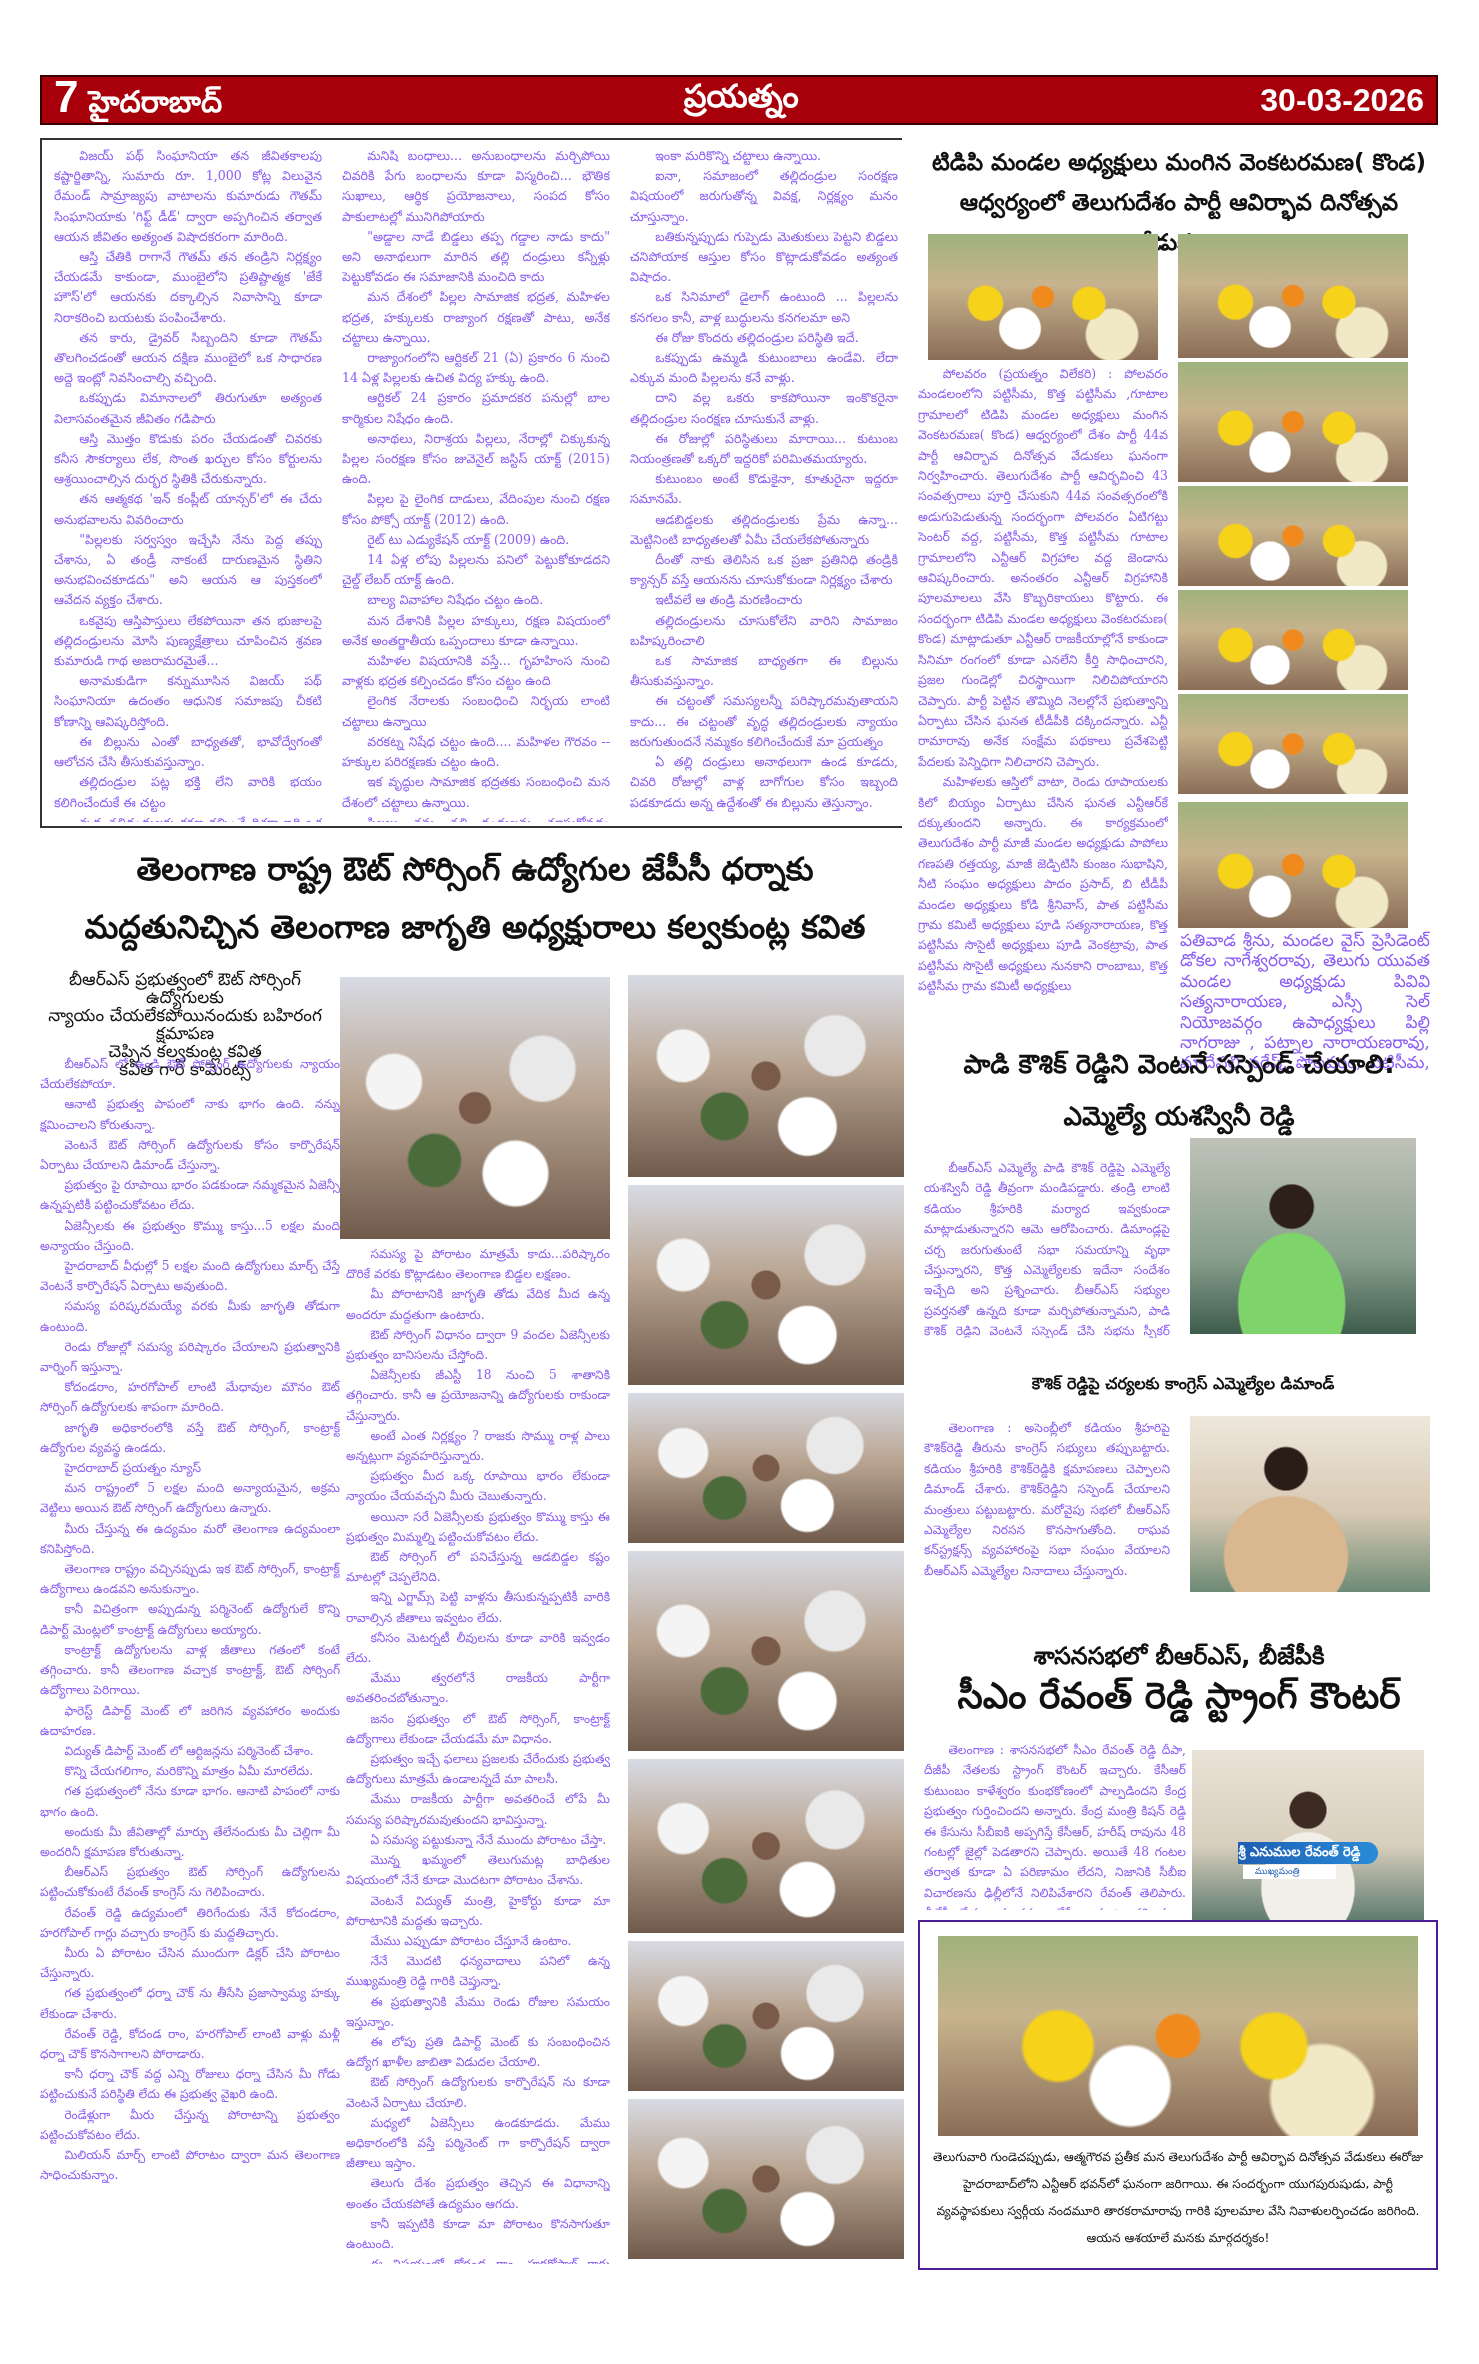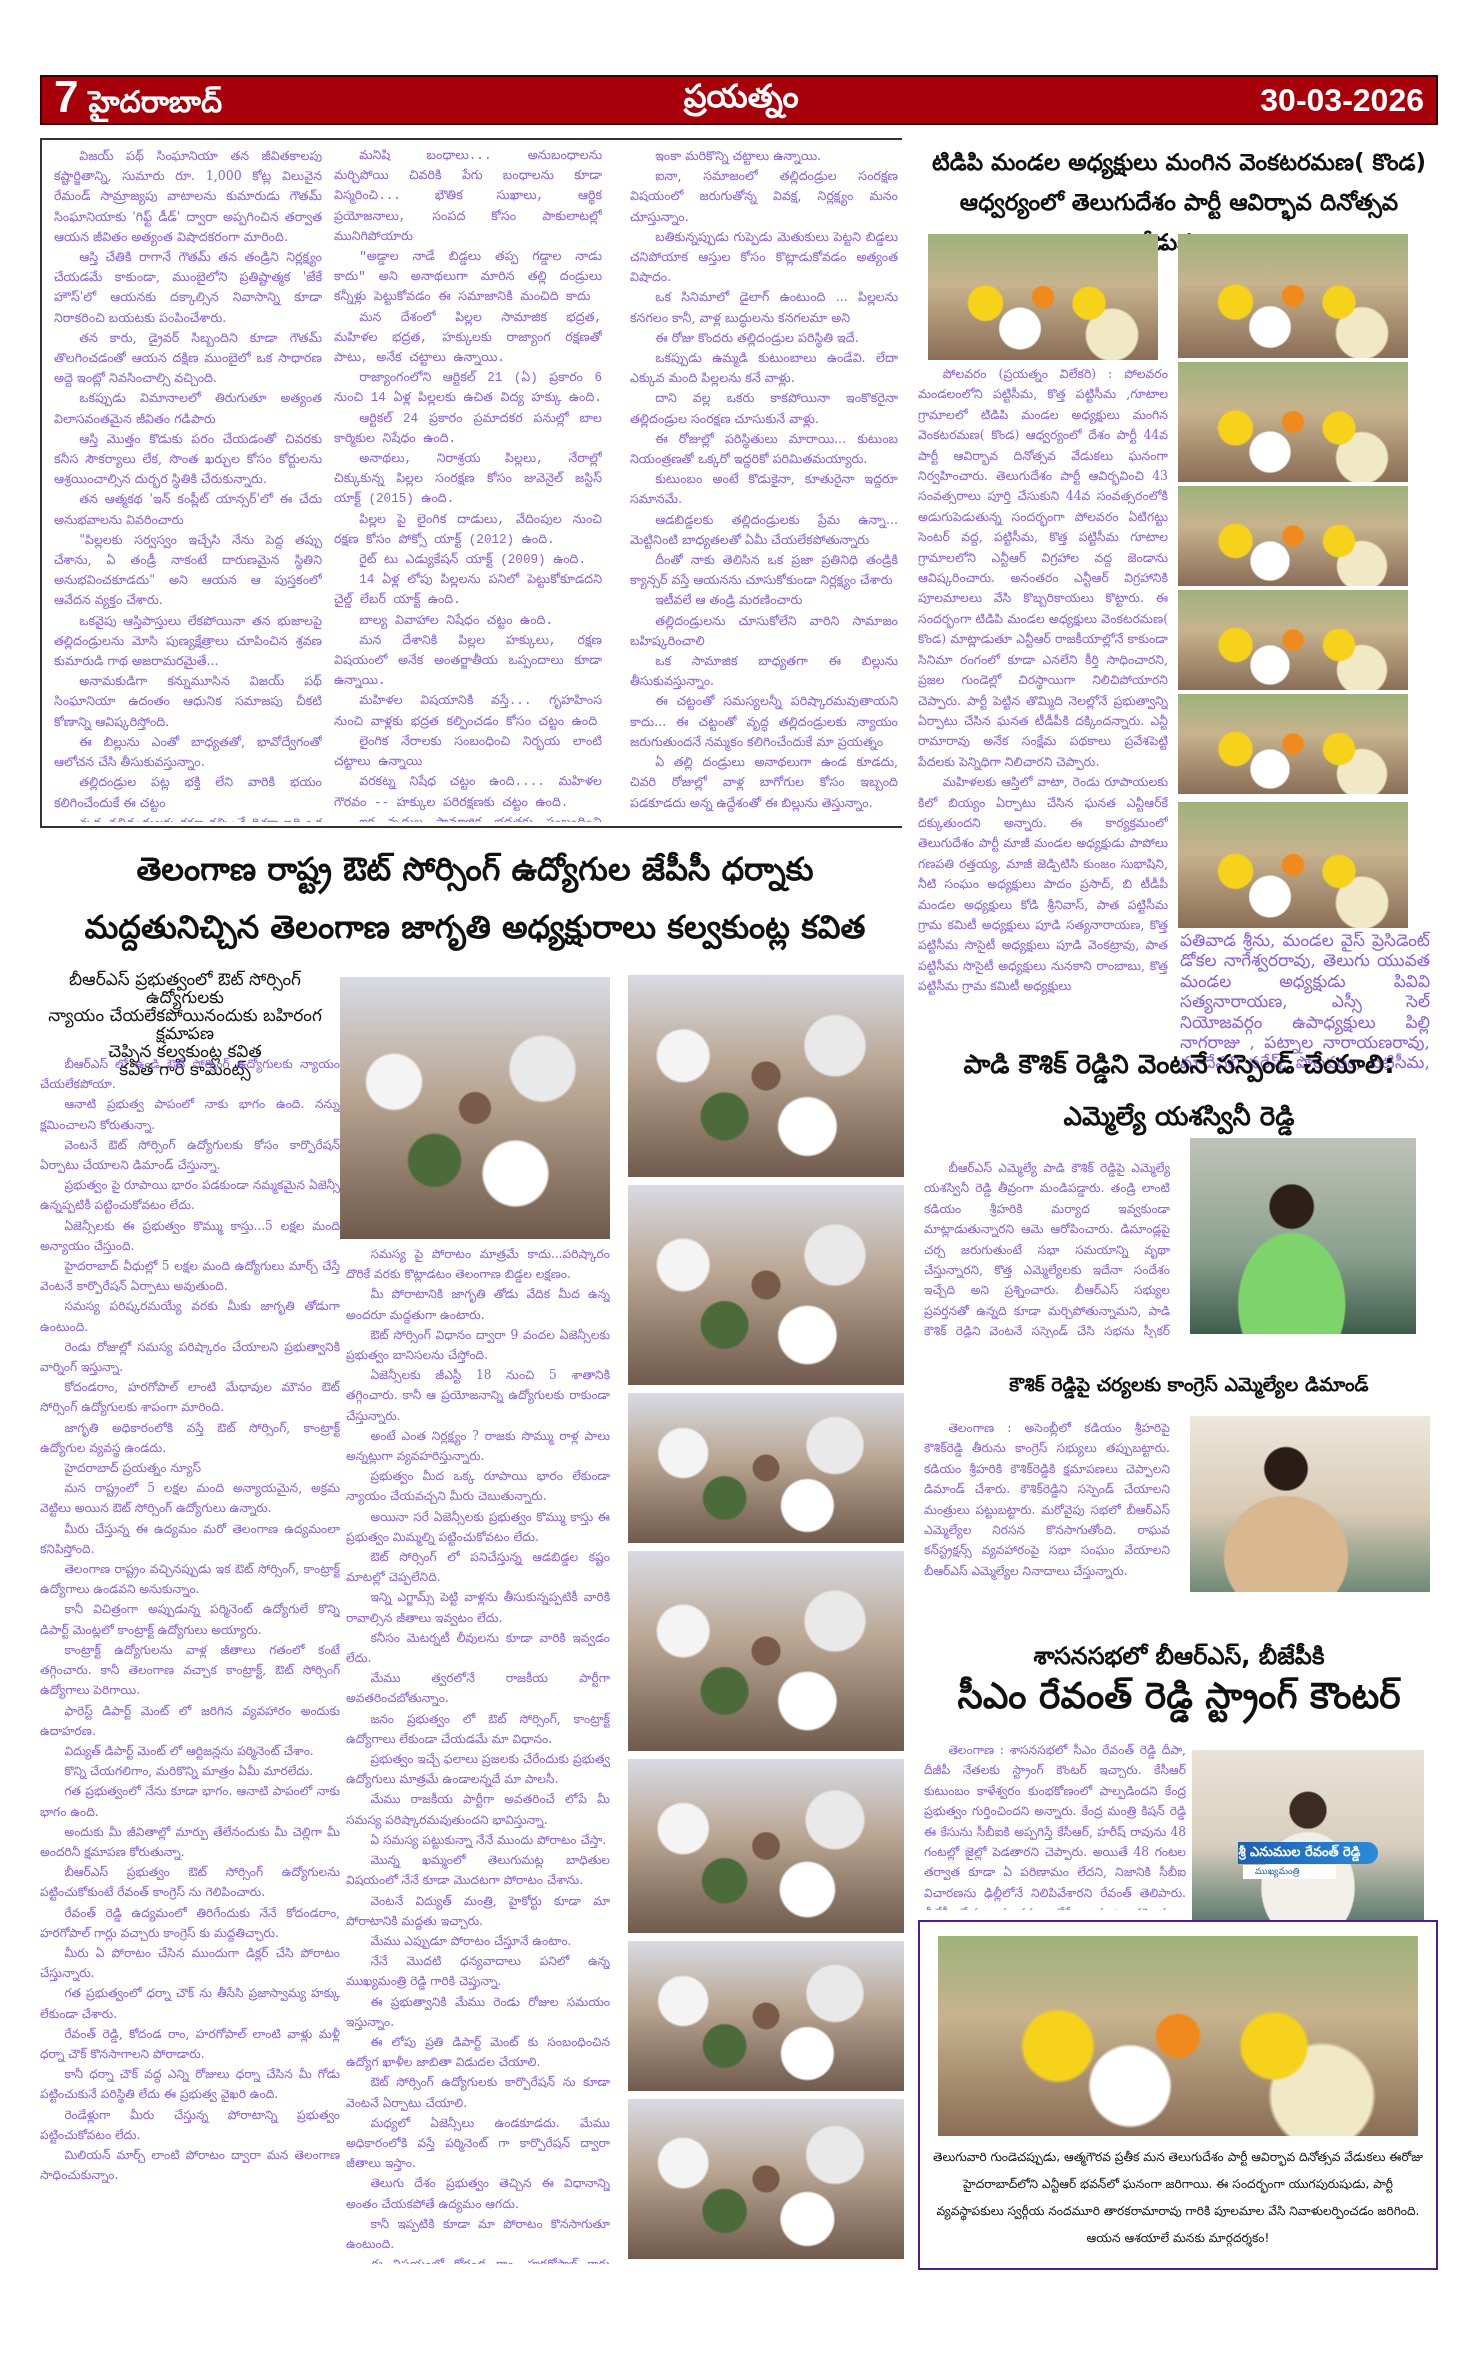--- a/index.html
+++ b/index.html
@@ -101,21 +101,21 @@
     <p>ఒకప్పుడు విమానాలలో తిరుగుతూ అత్యంత విలాసవంతమైన జీవితం గడిపారు</p>
     <p>ఆస్తి మొత్తం కొడుకు పరం చేయడంతో చివరకు కనీస సౌకర్యాలు లేక, సొంత ఖర్చుల కోసం కోర్టులను ఆశ్రయించాల్సిన దుర్భర స్థితికి చేరుకున్నారు.</p>
     <p>తన ఆత్మకథ 'ఇన్ కంప్లీట్ యాన్సర్'లో ఈ చేదు అనుభవాలను వివరించారు</p>
     <p>"పిల్లలకు సర్వస్వం ఇచ్చేసి నేను పెద్ద తప్పు చేశాను, ఏ తండ్రీ నాకంటే దారుణమైన స్థితిని అనుభవించకూడదు" అని ఆయన ఆ పుస్తకంలో ఆవేదన వ్యక్తం చేశారు.</p>
     <p>ఒకవైపు ఆస్తిపాస్తులు లేకపోయినా తన భుజాలపై తల్లిదండ్రులను మోసి పుణ్యక్షేత్రాలు చూపించిన శ్రవణ కుమారుడి గాథ అజరామరమైతే...</p>
     <p>అనామకుడిగా కన్నుమూసిన విజయ్ పథ్ సింఘానియా ఉదంతం ఆధునిక సమాజపు చీకటి కోణాన్ని ఆవిష్కరిస్తోంది.</p>
     <p>ఈ బిల్లును ఎంతో బాధ్యతతో, భావోద్వేగంతో ఆలోచన చేసి తీసుకువస్తున్నాం.</p>
     <p>తల్లిదండ్రుల పట్ల భక్తి లేని వారికి భయం కలిగించేందుకే ఈ చట్టం</p>
     <p>వృద్ధ తల్లిదండ్రులకు రక్షణ కల్పించే దిశగా ఇది ఒక కీలక అడుగు.</p>
   </div>
-  <div class="c col-text" style="left:292px; width:268px;font-family:Liberation Mono, monospace;">
+  <div class="c col-text" style="left:300px; width:268px;">
     <p>మనిషి బంధాలు... అనుబంధాలను మర్చిపోయి చివరికి పేగు బంధాలను కూడా విస్మరించి... భౌతిక సుఖాలు, ఆర్థిక ప్రయోజనాలు, సంపద కోసం పాకులాటల్లో మునిగిపోయారు</p>
     <p>"అడ్డాల నాడే బిడ్డలు తప్ప గడ్డాల నాడు కాదు" అని అనాథలుగా మారిన తల్లి దండ్రులు కన్నీళ్లు పెట్టుకోవడం ఈ సమాజానికి మంచిది కాదు</p>
     <p>మన దేశంలో పిల్లల సామాజిక భద్రత, మహిళల భద్రత, హక్కులకు రాజ్యాంగ రక్షణతో పాటు, అనేక చట్టాలు ఉన్నాయి.</p>
     <p>రాజ్యాంగంలోని ఆర్టికల్ 21 (ఏ) ప్రకారం 6 నుంచి 14 ఏళ్ల పిల్లలకు ఉచిత విద్య హక్కు ఉంది.</p>
     <p>ఆర్టికల్ 24 ప్రకారం ప్రమాదకర పనుల్లో బాల కార్మికుల నిషేధం ఉంది.</p>
     <p>అనాథలు, నిరాశ్రయ పిల్లలు, నేరాల్లో చిక్కుకున్న పిల్లల సంరక్షణ కోసం జువెనైల్ జస్టిస్ యాక్ట్ (2015) ఉంది.</p>
     <p>పిల్లల పై లైంగిక దాడులు, వేదింపుల నుంచి రక్షణ కోసం పోక్సో యాక్ట్ (2012) ఉంది.</p>
     <p>రైట్ టు ఎడ్యుకేషన్ యాక్ట్ (2009) ఉంది.</p>
     <p>14 ఏళ్ల లోపు పిల్లలను పనిలో పెట్టుకోకూడదని చైల్డ్ లేబర్ యాక్ట్ ఉంది.</p>
     <p>బాల్య వివాహాల నిషేధం చట్టం ఉంది.</p>
@@ -255,21 +255,21 @@
     <span>పాడి కౌశిక్ రెడ్డిని వెంటనే సస్పెండ్ చేయాలి:</span><br>
     <span>ఎమ్మెల్యే యశస్వినీ రెడ్డి</span>
   </h2>
   <div class="col-text abs" style="left:6px; top:128px; width:246px; height:180px; overflow:hidden; font-size:12.2px; line-height:20.4px;">
     <p>బీఆర్ఎస్ ఎమ్మెల్యే పాడి కౌశిక్ రెడ్డిపై ఎమ్మెల్యే యశస్వినీ రెడ్డి తీవ్రంగా మండిపడ్డారు. తండ్రి లాంటి కడియం శ్రీహరికి మర్యాద ఇవ్వకుండా మాట్లాడుతున్నారని ఆమె ఆరోపించారు. డిమాండ్లపై చర్చ జరుగుతుంటే సభా సమయాన్ని వృథా చేస్తున్నారని, కొత్త ఎమ్మెల్యేలకు ఇదేనా సందేశం ఇచ్చేది అని ప్రశ్నించారు. బీఆర్ఎస్ సభ్యుల ప్రవర్తనతో ఉన్నది కూడా మర్చిపోతున్నామని, పాడి కౌశిక్ రెడ్డిని వెంటనే సస్పెండ్ చేసి సభను స్పీకర్ అదుపులోకి తీసుకోవాలని ఆమె డిమాండ్ చేశారు.</p>
   </div>
   <div class="photo green-bg" style="left:272px; top:108px; width:226px; height:196px;"></div>
 </section>
 
 <section class="abs" style="left:918px; top:1360px; width:522px; height:270px;">
-  <h2 class="headline abs" style="left:10px; top:4px; width:522px; font-size:19px; line-height:40px;">కౌశిక్ రెడ్డిపై చర్యలకు కాంగ్రెస్ ఎమ్మెల్యేల డిమాండ్</h2>
+  <h2 class="headline abs" style="left:4px; top:4px; width:522px; font-size:16px; line-height:40px;">కౌశిక్ రెడ్డిపై చర్యలకు కాంగ్రెస్ ఎమ్మెల్యేల డిమాండ్</h2>
   <div class="col-text abs" style="left:6px; top:58px; width:246px; height:180px; overflow:hidden; font-size:12.2px; line-height:20.4px;">
     <p>తెలంగాణ : అసెంబ్లీలో కడియం శ్రీహరిపై కౌశిక్‌రెడ్డి తీరును కాంగ్రెస్ సభ్యులు తప్పుబట్టారు. కడియం శ్రీహరికి కౌశిక్‌రెడ్డికి క్షమాపణలు చెప్పాలని డిమాండ్ చేశారు. కౌశిక్‌రెడ్డిని సస్పెండ్ చేయాలని మంత్రులు పట్టుబట్టారు. మరోవైపు సభలో బీఆర్ఎస్ ఎమ్మెల్యేల నిరసన కొనసాగుతోంది. రాఘవ కన్‌స్ట్రక్షన్స్ వ్యవహారంపై సభా సంఘం వేయాలని బీఆర్ఎస్ ఎమ్మెల్యేల నినాదాలు చేస్తున్నారు.</p>
   </div>
   <div class="photo beige-bg" style="left:272px; top:56px; width:240px; height:176px;"></div>
 </section>
 
 <section class="abs" style="left:918px; top:1640px; width:522px; height:270px;">
   <h2 class="headline abs" style="left:0; top:0; width:522px; font-size:24px; line-height:32px;">శాసనసభలో బీఆర్ఎస్, బీజేపీకి</h2>
   <h1 class="headline abs" style="left:0; top:28px; width:522px; font-size:36px; line-height:56px;">సీఎం రేవంత్ రెడ్డి స్ట్రాంగ్ కౌంటర్</h1>
   <div class="col-text abs" style="left:6px; top:100px; width:262px; height:170px; overflow:hidden; font-size:12.2px; line-height:20.4px;">

